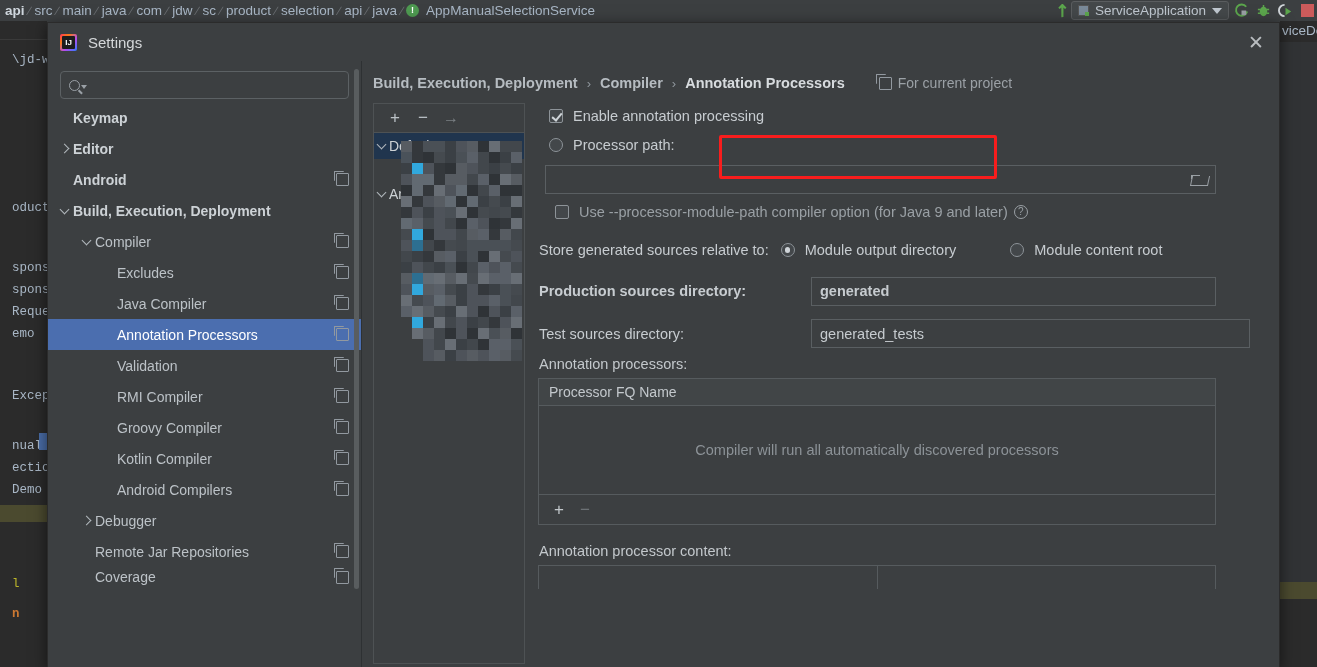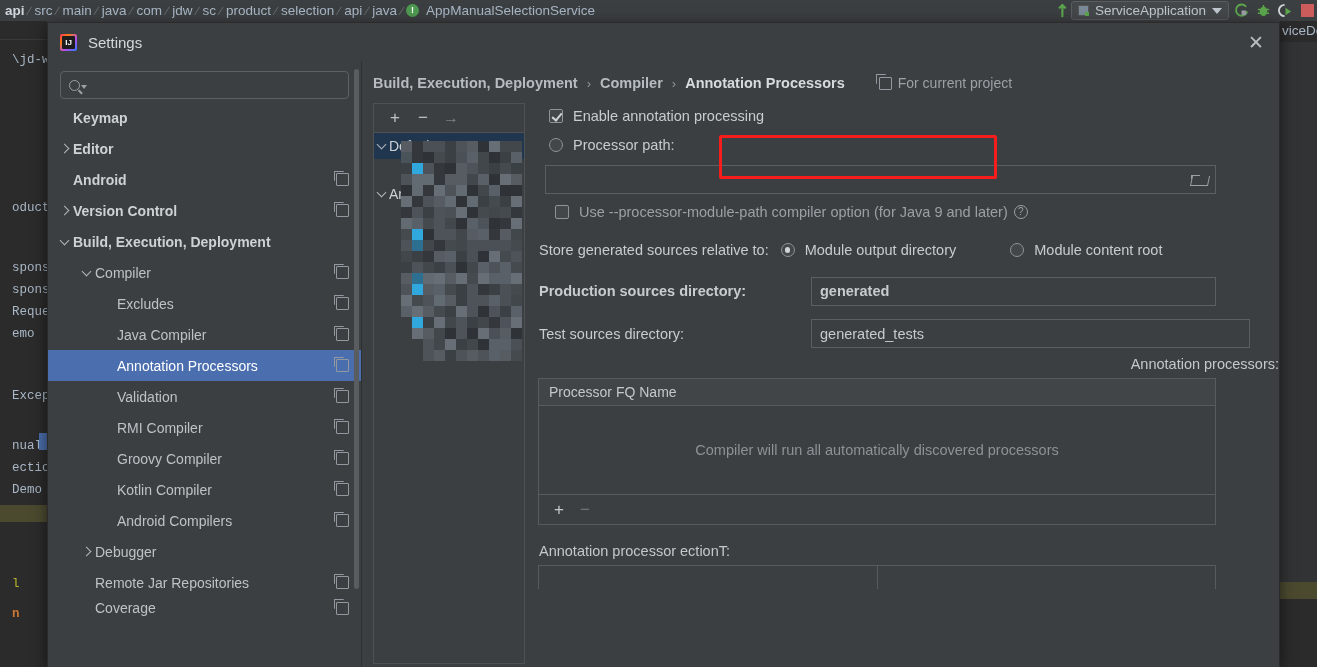--- a/index.html
+++ b/index.html
@@ -349,25 +349,20 @@
             <span class="chev" style="margin-left: 8px;"></span>
             <span class="tree-label">Keymap</span>
           </div>
           <div class="tree-row bold">
             <span class="chev chev-r" style="margin-left: 8px;"></span>
             <span class="tree-label">Editor</span>
           </div>
           <div class="tree-row bold">
             <span class="chev" style="margin-left: 8px;"></span>
             <span class="tree-label">Android</span>
-            <span class="copy-ico"></span>
-          </div>
-          <div class="tree-row bold">
-            <span class="chev chev-r" style="margin-left: 8px;"></span>
-            <span class="tree-label">Version Control</span>
             <span class="copy-ico"></span>
           </div>
           <div class="tree-row bold">
             <span class="chev chev-d" style="margin-left: 8px;"></span>
             <span class="tree-label">Build, Execution, Deployment</span>
           </div>
           <div class="tree-row">
             <span class="chev chev-d" style="margin-left: 30px;"></span>
             <span class="tree-label">Compiler</span>
             <span class="copy-ico"></span>
@@ -722,36 +717,36 @@
             </div>
           </div>
 
           <div class="row" style="height:43px;">
             <span class="lbl" style="margin-left:4px;width:272px;">Test sources directory:</span>
             <div class="textfield" style="flex:1;margin-right:29px;">
               <span class="tf-val">generated_tests</span>
             </div>
           </div>
 
-          <div style="margin:1px 0 6px 4px;text-align:right;" class="section-label">Annotation processors:</div>
+          <div style="margin:1px 0 6px 4px;" class="section-label">Annotation processors:</div>
 
           <div class="table" style="margin-right:63px;margin-left:3px;">
             <div class="table-head">
               <span class="th">Processor FQ Name</span>
             </div>
             <div class="table-body">
               <span class="empty-msg">Compiler will run all automatically discovered processors</span>
             </div>
             <div class="table-foot">
               <span class="tf-btn">+</span>
               <span class="tf-btn dim">−</span>
             </div>
           </div>
 
-          <div style="margin:18px 0 6px 4px;" class="section-label">Annotation processor ectionT:</div>
+          <div style="margin:18px 0 6px 4px;" class="section-label">Annotation processor content:</div>
 
           <div class="opt-table-top" style="margin-right:63px;margin-left:3px;">
             <div class="opt-col"></div>
             <div class="opt-col"></div>
           </div>
 
         </div>
       </div>
 
       <div class="red-box" style="left:357px;top:74px;width:278px;height:44px;"></div>

